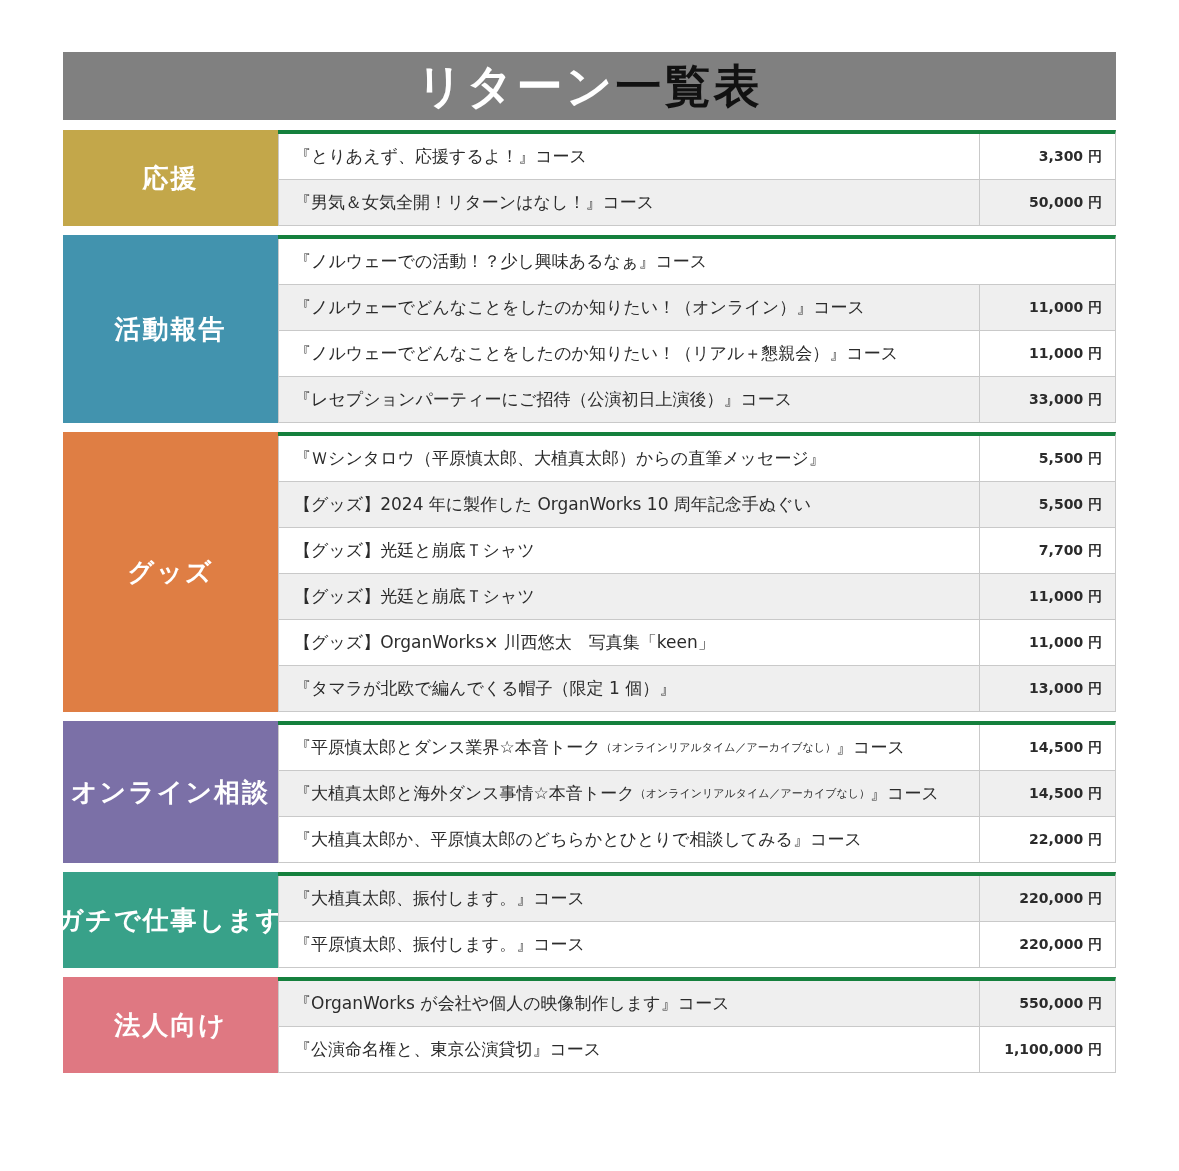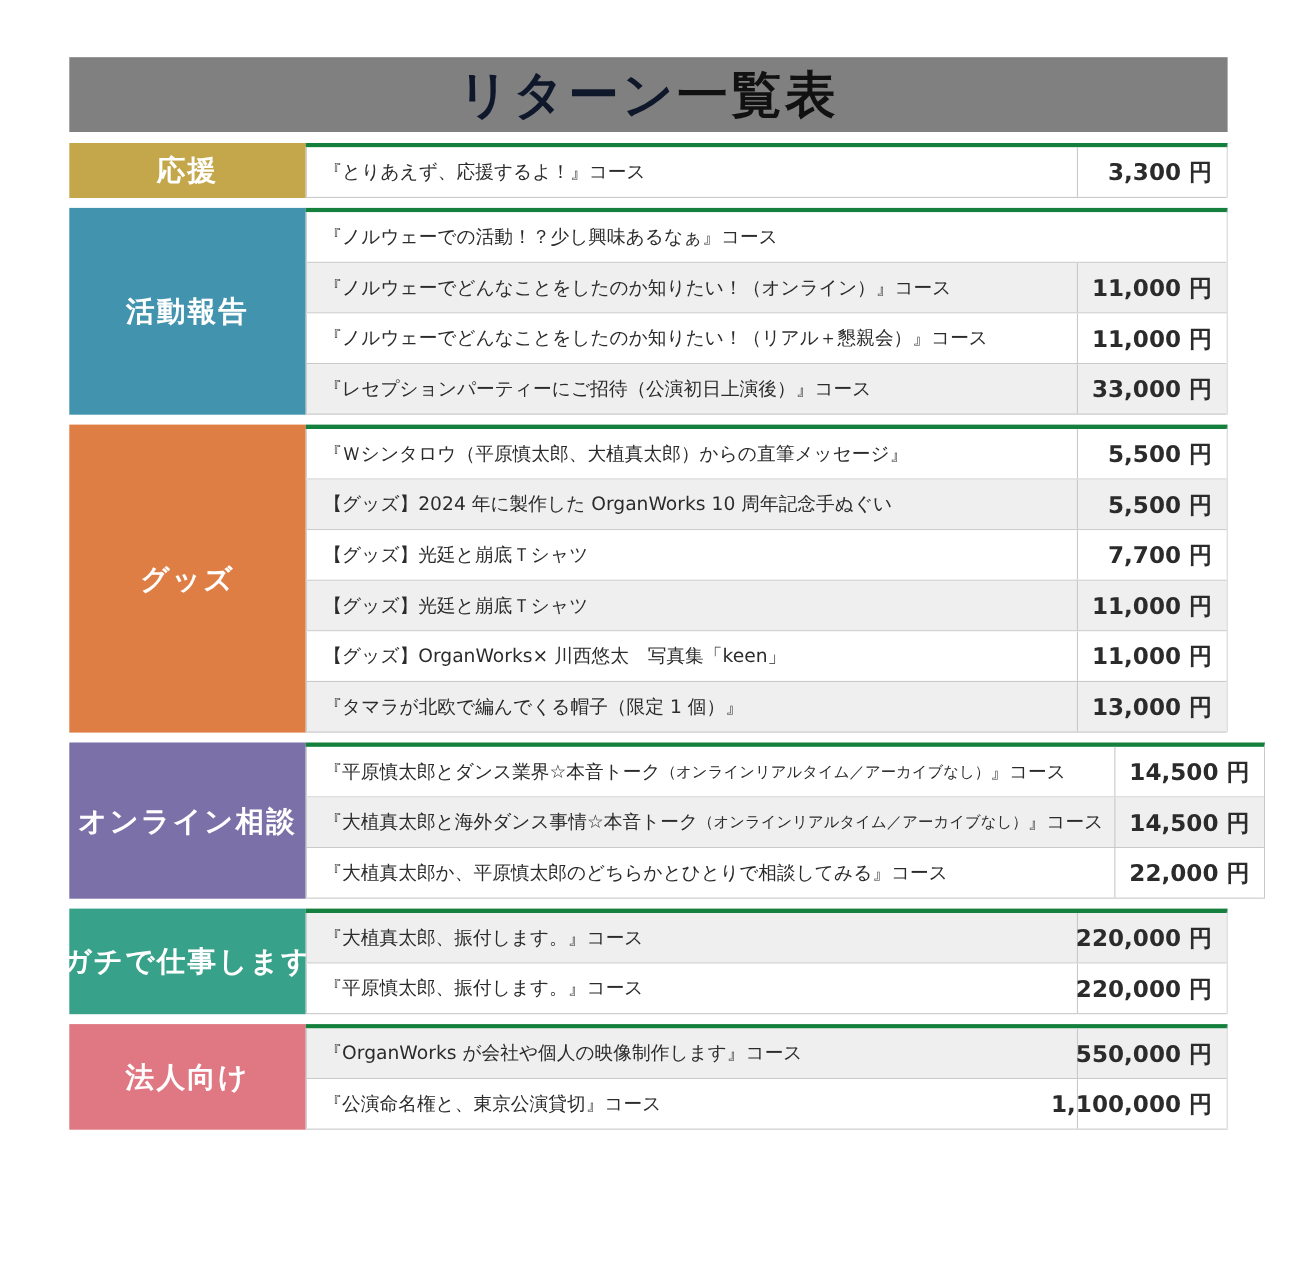--- a/index.html
+++ b/index.html
@@ -21,21 +21,21 @@
     background: #808080;
     display: flex;
     align-items: center;
     justify-content: center;
     font-size: 46px;
     font-weight: 700;
     letter-spacing: 3px;
     margin-bottom: 10px;
     line-height: 1;
   }
-  .title-white { color: #0f172a; }
+  .title-white { color: #ffffff; }
   .title-black { color: #111111; }
 
   .table { width: 100%; }
   .section {
     display: flex;
     margin-bottom: 9px;
   }
   .category {
     width: 215px;
     flex: 0 0 215px;
@@ -70,34 +70,34 @@
     display: flex;
     align-items: center;
     padding: 0 10px 0 15px;
     border-left: 1px solid #c9c9c9;
     font-size: 17px;
     font-weight: 500;
     white-space: nowrap;
     overflow: hidden;
   }
   .course-small {
-    font-size: 14px;
+    font-size: 11px;
     font-weight: 500;
     text-align: right;
   }
   .price {
     width: 136px;
     flex: 0 0 136px;
     box-sizing: border-box;
     display: flex;
     align-items: center;
     justify-content: flex-end;
     padding-right: 13px;
     border-left: 1px solid #c9c9c9;
-    font-size: 21px;
+    font-size: 14px;
     font-weight: 600;
     white-space: nowrap;
   }
 </style>
 </head>
 <body>
 
 <div class="page">
   <div class="title-bar">
     <span class="title-white">リターン</span>
@@ -111,20 +111,28 @@
     <div class="rows">
   <div class="row">
     <div class="course">
               <span class="course-main">『とりあえず、応援するよ！』コース</span>
               <span class="course-small"></span>
               <span class="course-main"></span>
             </div>
     <div class="price">3,300 円</div>
   </div>
 
+  <div class="row shaded">
+    <div class="course">
+              <span class="course-main">『男気＆女気全開！リターンはなし！』コース</span>
+              <span class="course-small"></span>
+              <span class="course-main"></span>
+            </div>
+    <div class="price">50,000 円</div>
+  </div>
 
 </div>
   </div>
 
   <div class="section">
     <div class="category" style="background: rgb(66, 147, 174);">
       <span class="category-label">活動報告</span>
     </div>
     <div class="rows">
   <div class="row">

